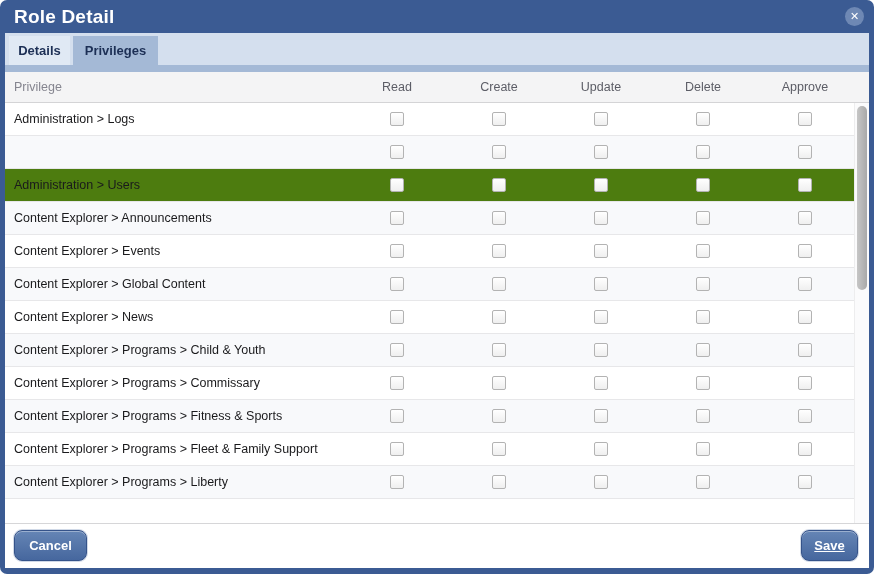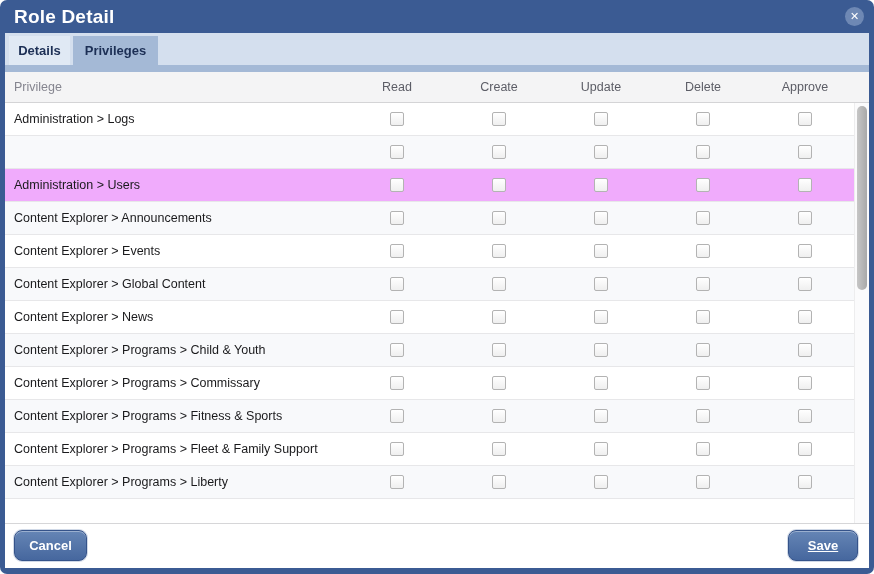--- a/index.html
+++ b/index.html
@@ -59,21 +59,21 @@
   
   .rows {
     position:absolute; left:5px; right:5px; top:103px; bottom:51px;
     background:#ffffff; overflow:hidden;
   }
   .privilege-row {
     position:relative; height:33px; border-bottom:1px solid #e7e7e9;
     background:#ffffff;
   }
   .privilege-row:nth-child(even) { background:#f8f9fb; }
-  .privilege-row.highlighted { background:#f0abfc;padding-left:32px; }
+  .privilege-row.highlighted { background:#4d7c0f;padding-left:32px; }
   .privilege-row .row-label {
     position:absolute; left:9px; top:0; line-height:32px;
     font-size:12.5px; color:#1a1a1c; white-space:nowrap;
   }
   .checkbox {
     position:absolute; top:9px; width:14px; height:14px;
     border:1px solid #b3b3b3; border-radius:2px;
     background:linear-gradient(#ffffff,#efefef); cursor:pointer;
   }
   .cb-0 { left:385px; }
@@ -98,21 +98,21 @@
   }
   .btn {
     position:absolute; top:6px; height:31px; border-radius:8px;
     background:linear-gradient(#6585b5,#46679e); border:1px solid #35538a;
     color:#ffffff; font-weight:bold; font-size:13px;
     font-family:"Liberation Sans","DejaVu Sans",sans-serif;
     box-shadow:inset 0 1px 0 rgba(255,255,255,.35), 0 0 0 1px rgba(120,145,185,.35);
     cursor:pointer;
   }
   .cancel-button { left:9px; width:73px; }
-  .save-button  { right:11px; width:70px;text-decoration:underline; }
+  .save-button  { right:11px; width:57px;text-decoration:underline; }
 </style>
 </head>
 <body>
 
 <div class="dialog">
 
   <div class="titlebar">
     <span class="title">Role Detail</span>
     <span class="close-button">✕</span>
   </div>

